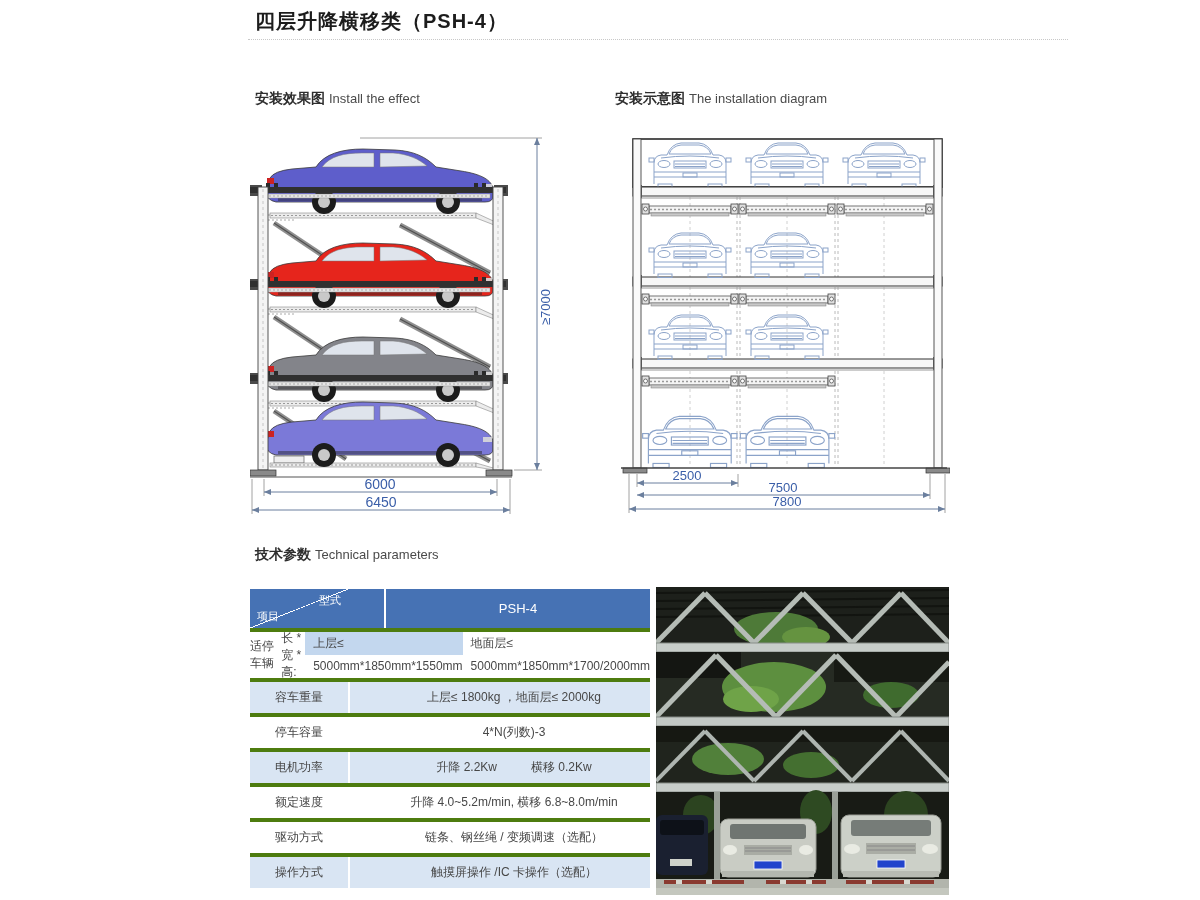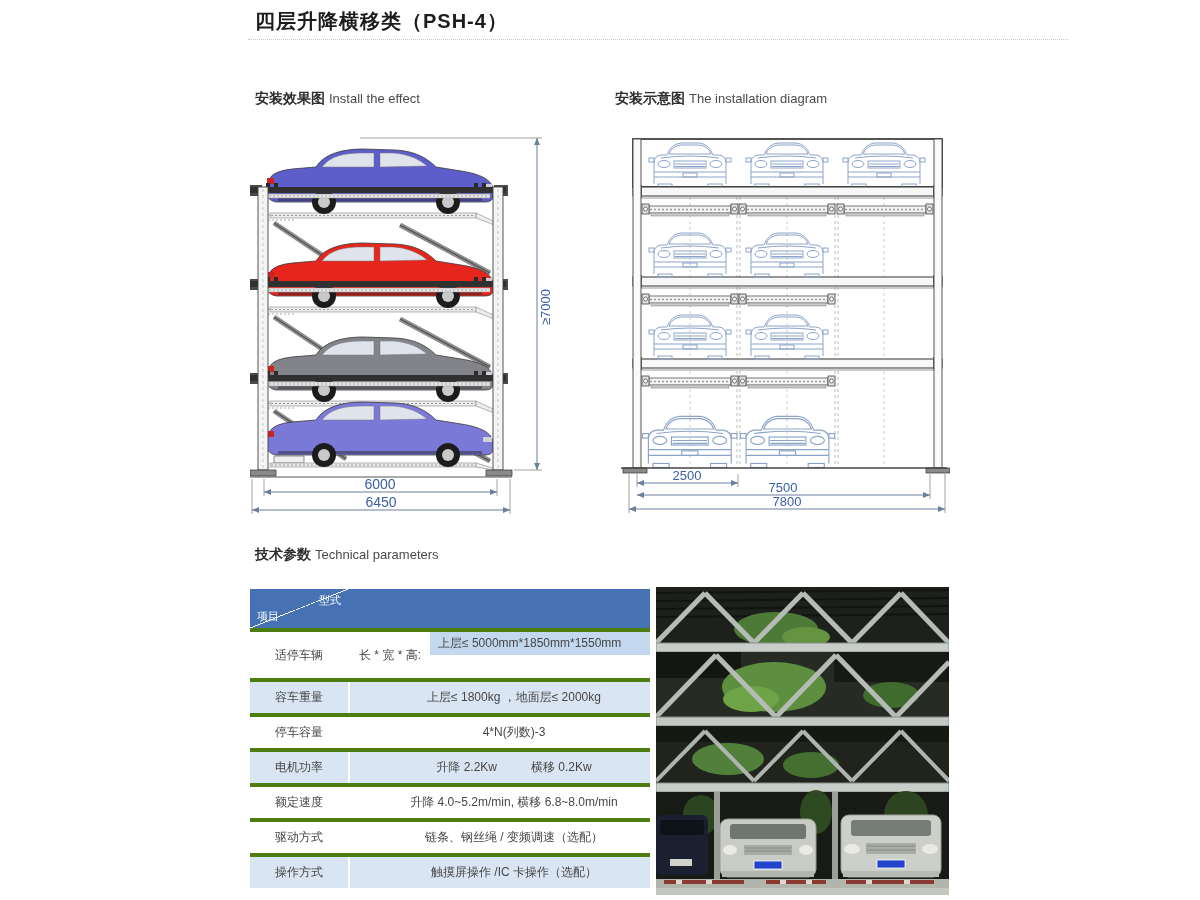--- a/index.html
+++ b/index.html
@@ -25,21 +25,21 @@
      background:linear-gradient(to bottom right,#4672b4 49.5%,#fff 49.5%,#fff 50.7%,#4672b4 50.7%);}
   .corner .c-top{position:absolute;top:4px;right:7px;font-size:11px;}
   .corner .c-bot{position:absolute;bottom:4px;left:7px;font-size:11px;}
   .model{flex:1;display:flex;align-items:center;justify-content:center;font-size:13px;border-left:2px solid #fff;}
   .t-row{display:flex;border-top:4px solid #4d7c0f;background:#fff;}
   .t-row.alt{background:#d9e5f3;}
   .t-label{width:98px;display:flex;align-items:center;justify-content:center;border-right:2px solid #fff;}
   .t-val{flex:1;display:flex;align-items:center;justify-content:center;text-align:center;padding-left:28px;}
   .row1{height:46px;}
   .row1 .t-mid{width:80px;display:flex;align-items:center;justify-content:center;}
-  .row1 .t-stack{flex:1;display:flex;flex-direction:column;border-left:0;}
+  .row1 .t-stack{flex:1;display:flex;border-left:0;}
   .row1 .t-stack .s{height:23px;line-height:23px;padding-left:8px;text-align:left;}
   .row1 .t-stack .s1{background:#c3d7ee;}
   .rowN{height:31px;line-height:31px;}
   .gap2{display:inline-block;width:34px;}
   .dim{fill:#3a5ea8;font-size:13px;font-family:"Liberation Sans",sans-serif;}
   .dimline{stroke:#6b7f9e;stroke-width:1;}
   .tick{stroke:#8a8a8a;stroke-width:0.8;}
 </style>
 </head>
 <body>
@@ -278,27 +278,29 @@
   <div class="sec sec-tech">
     <span class="zh">技术参数</span><span class="en">Technical parameters</span>
   </div>
 
   <div class="tech-table">
     <div class="t-head">
       <div class="corner">
         <span class="c-top">型式</span>
         <span class="c-bot">项目</span>
       </div>
+      <div class="model">PSH-4</div>
     </div>
 
     <div class="t-row row1">
       <div class="t-label">适停车辆</div>
       <div class="t-mid">长 * 宽 * 高:</div>
       <div class="t-stack">
         <div class="s s1">上层≤ 5000mm*1850mm*1550mm</div>
+        <div class="s">地面层≤ 5000mm*1850mm*1700/2000mm</div>
       </div>
     </div>
 
     <div class="t-row rowN alt">
       <div class="t-label">容车重量</div>
       <div class="t-val">上层≤ 1800kg ，地面层≤ 2000kg</div>
     </div>
 
     <div class="t-row rowN">
       <div class="t-label">停车容量</div>

